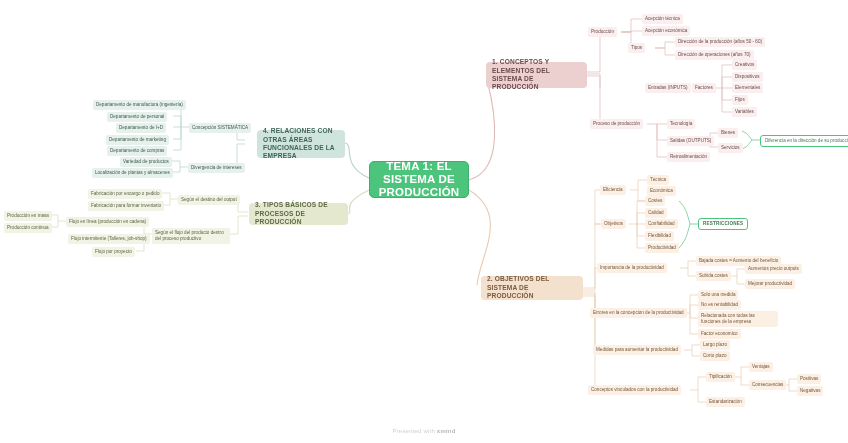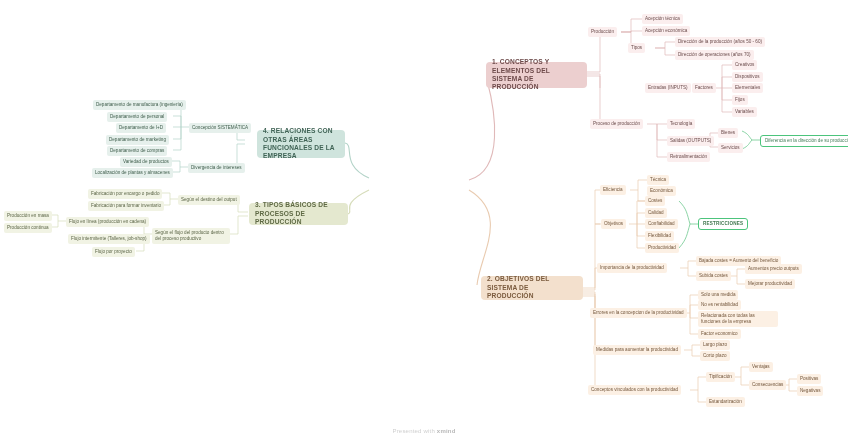--- a/index.html
+++ b/index.html
@@ -172,20 +172,21 @@
       <path d="M181 127 L 181 116 L 173 116" stroke="#b3d3c8"></path>
       <path d="M181 127 L 173 127" stroke="#b3d3c8"></path>
       <path d="M181 127 L 181 139 L 173 139" stroke="#b3d3c8"></path>
       <path d="M181 127 L 181 150 L 173 150" stroke="#b3d3c8"></path>
 
       <path d="M188 167 L 180 167 L 180 161 L 172 161" stroke="#b3d3c8"></path>
       <path d="M180 167 L 180 172 L 172 172" stroke="#b3d3c8"></path>
     </g>
   </svg>
 
+  <div class="node central" style="left:369px;top:161px;width:100px;height:37px;">TEMA 1: EL SISTEMA DE PRODUCCIÓN</div>
 
   <div class="node main b1" style="left:486px;top:62px;width:101px;height:26px;">1. CONCEPTOS Y ELEMENTOS DEL SISTEMA DE PRODUCCIÓN</div>
 
   <div class="node main b2" style="left:481px;top:276px;width:102px;height:24px;">2. OBJETIVOS DEL SISTEMA DE PRODUCCIÓN</div>
 
   <div class="node main b3" style="left:249px;top:203px;width:99px;height:22px;">3. TIPOS BÁSICOS DE PROCESOS DE PRODUCCIÓN</div>
 
   <div class="node main b4" style="left:257px;top:130px;width:88px;height:28px;">4.  RELACIONES CON OTRAS ÁREAS FUNCIONALES DE LA EMPRESA</div>
 
   <div class="node leaf t1" style="left:588px;top:27px;">Producción</div>

